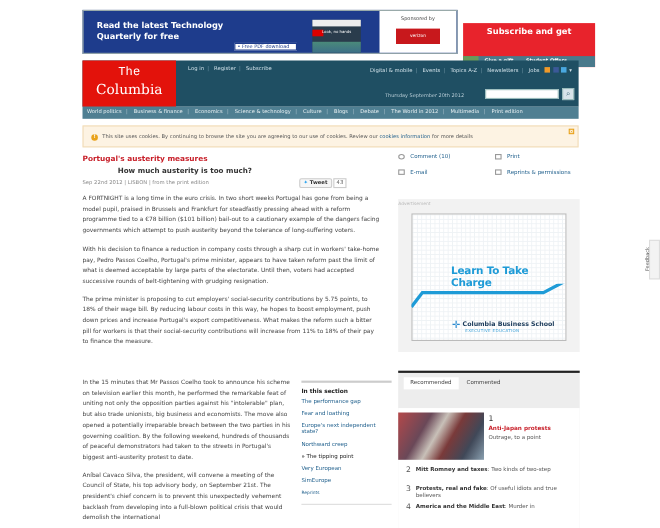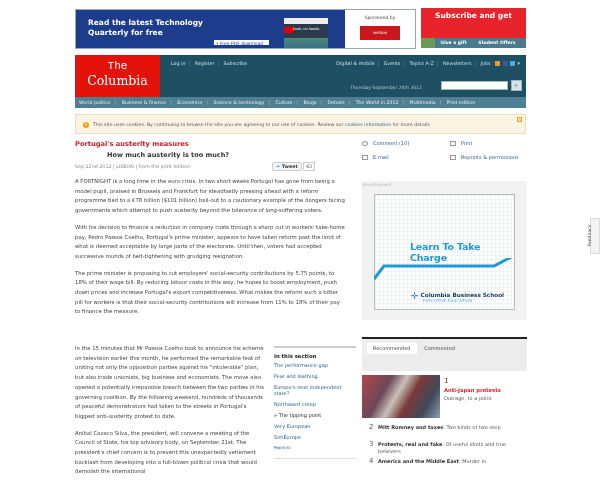--- a/index.html
+++ b/index.html
@@ -12,21 +12,21 @@
   .ad-tq .pdf { position: absolute; left: 137px; top: 29px; width: 57px; height: 7px; background: #fff; color: #1e3c8c; font-size: 4.5px; line-height: 7px; padding-left: 2px; border: 1px solid #1e3c8c; }
   .ad-tq .mag { position: absolute; left: 208px; top: 8px; width: 44px; height: 32px; background: #2a3c4c; }
   .ad-tq .mag .mtop { height: 6px; background: #eee; }
   .ad-tq .mag .mtop b { display: inline-block; width: 10px; height: 6px; background: #d00; }
   .ad-tq .mag .mimg { position: absolute; bottom: 0; left: 0; right: 0; height: 12px; background: linear-gradient(#4a8a7a,#3a6a8a); }
   .ad-tq .mag .mtxt { color: #fff; font-size: 3.5px; text-align: center; margin-top: 3px; }
   .ad-tq .spon { position: absolute; right: 0; top: 0; width: 70px; height: 40px; background: #fff; }
   .ad-tq .spon .lbl { font-size: 4.5px; color: #444; text-align: center; margin-top: 5px; }
   .ad-tq .spon .vz { width: 40px; height: 14px; background: #c8181c; margin: 6px auto 0; color: #fff; font-size: 4px; text-align: center; line-height: 14px; }
 
-  .ad-sub { position: absolute; left: 421px; top: 8px; width: 105px; height: 40px; background: #e8232c; overflow: hidden; }
+  .ad-sub { position: absolute; left: 421px; top: 21px; width: 120px; height: 40px; background: #e8232c; overflow: hidden; }
   .ad-sub .h { color: #fff; font-weight: bold; text-align: center; font-size: 7.5px; line-height: 10px; margin-top: 3px; }
   .ad-sub .h2 { color: #fff; font-weight: bold; text-align: center; font-size: 9px; line-height: 11px; }
   .ad-sub .bar { position: absolute; bottom: 0; left: 0; right: 0; height: 10px; background: #4a7a8c; color: #fff; font-size: 4.5px; line-height: 10px; }
   .ad-sub .bar .pic { display: inline-block; width: 14px; height: 10px; background: #6a9a5a; vertical-align: top; }
   .ad-sub .bar span { margin-left: 4px; font-weight: bold; }
 
   
   .hdr { position: absolute; left: 75px; top: 55px; width: 451px; height: 42px; background: #1f4f63; }
   .logo { position: absolute; left: 0; top: 0; width: 85px; height: 42px; background: #e3120b; color: #fff; font-family: "DejaVu Serif", serif; text-align: center; }
   .logo .l1 { font-size: 11px; line-height: 13px; margin-top: 5px; font-family: Liberation Mono, monospace; }

